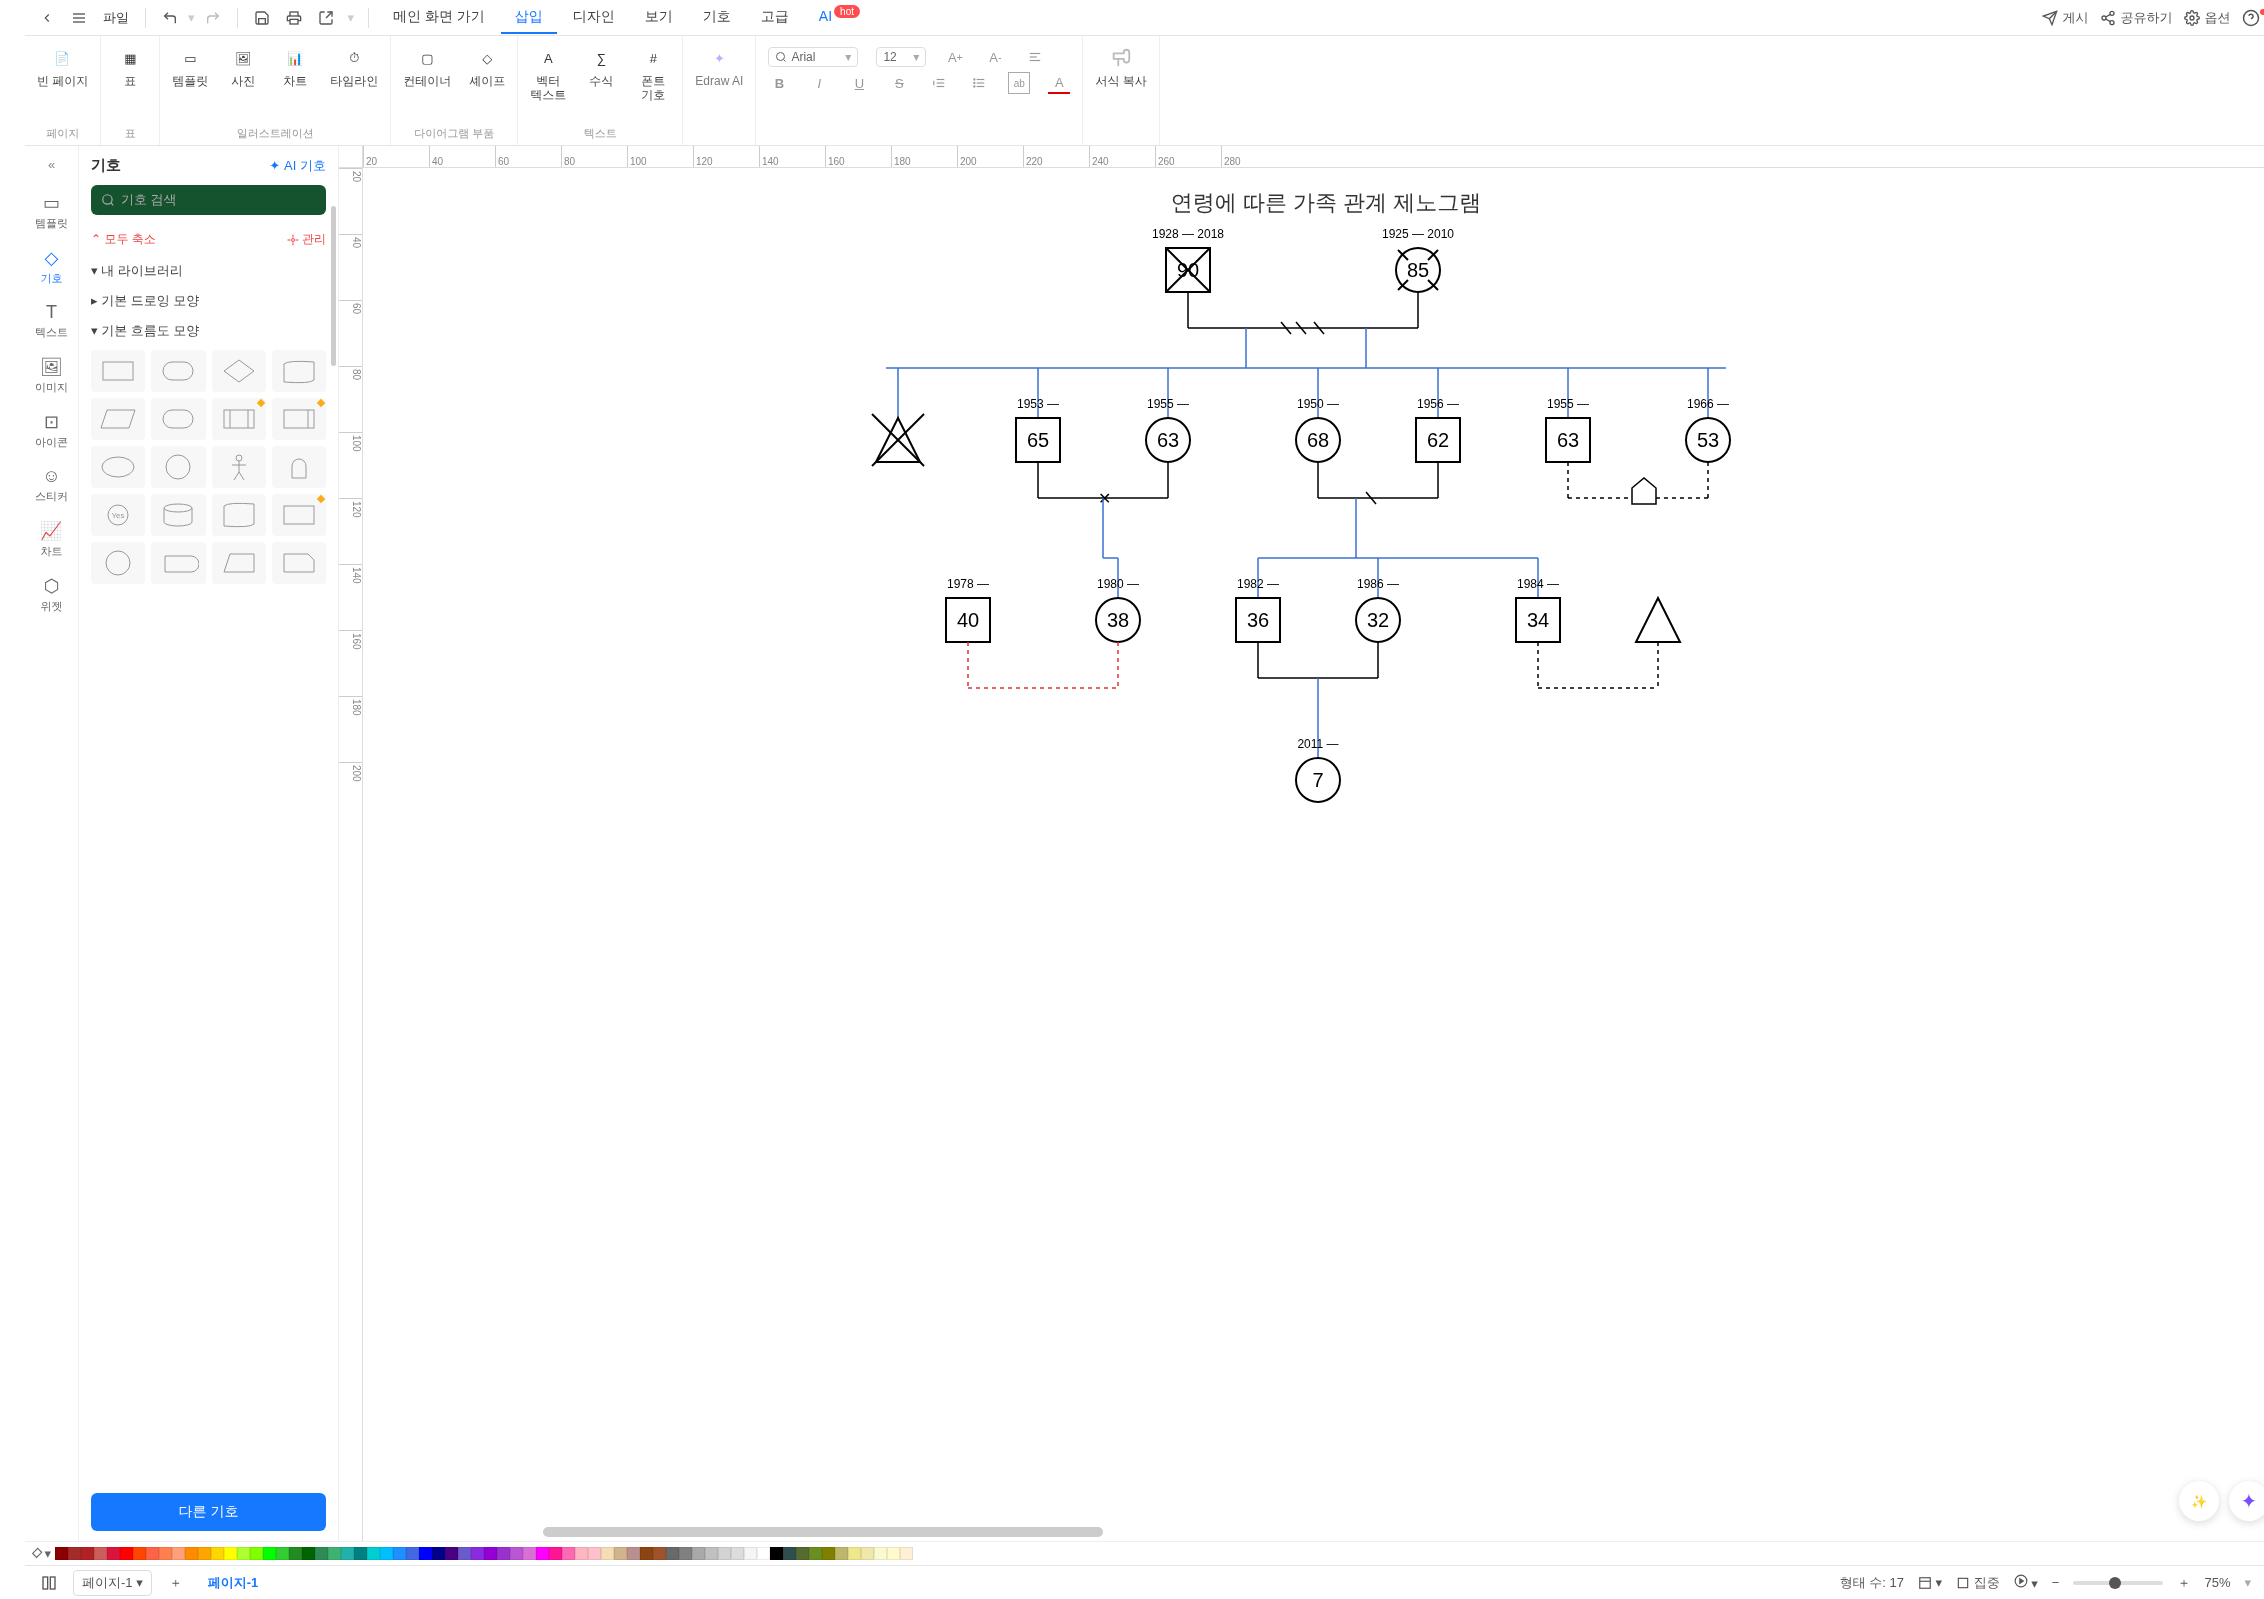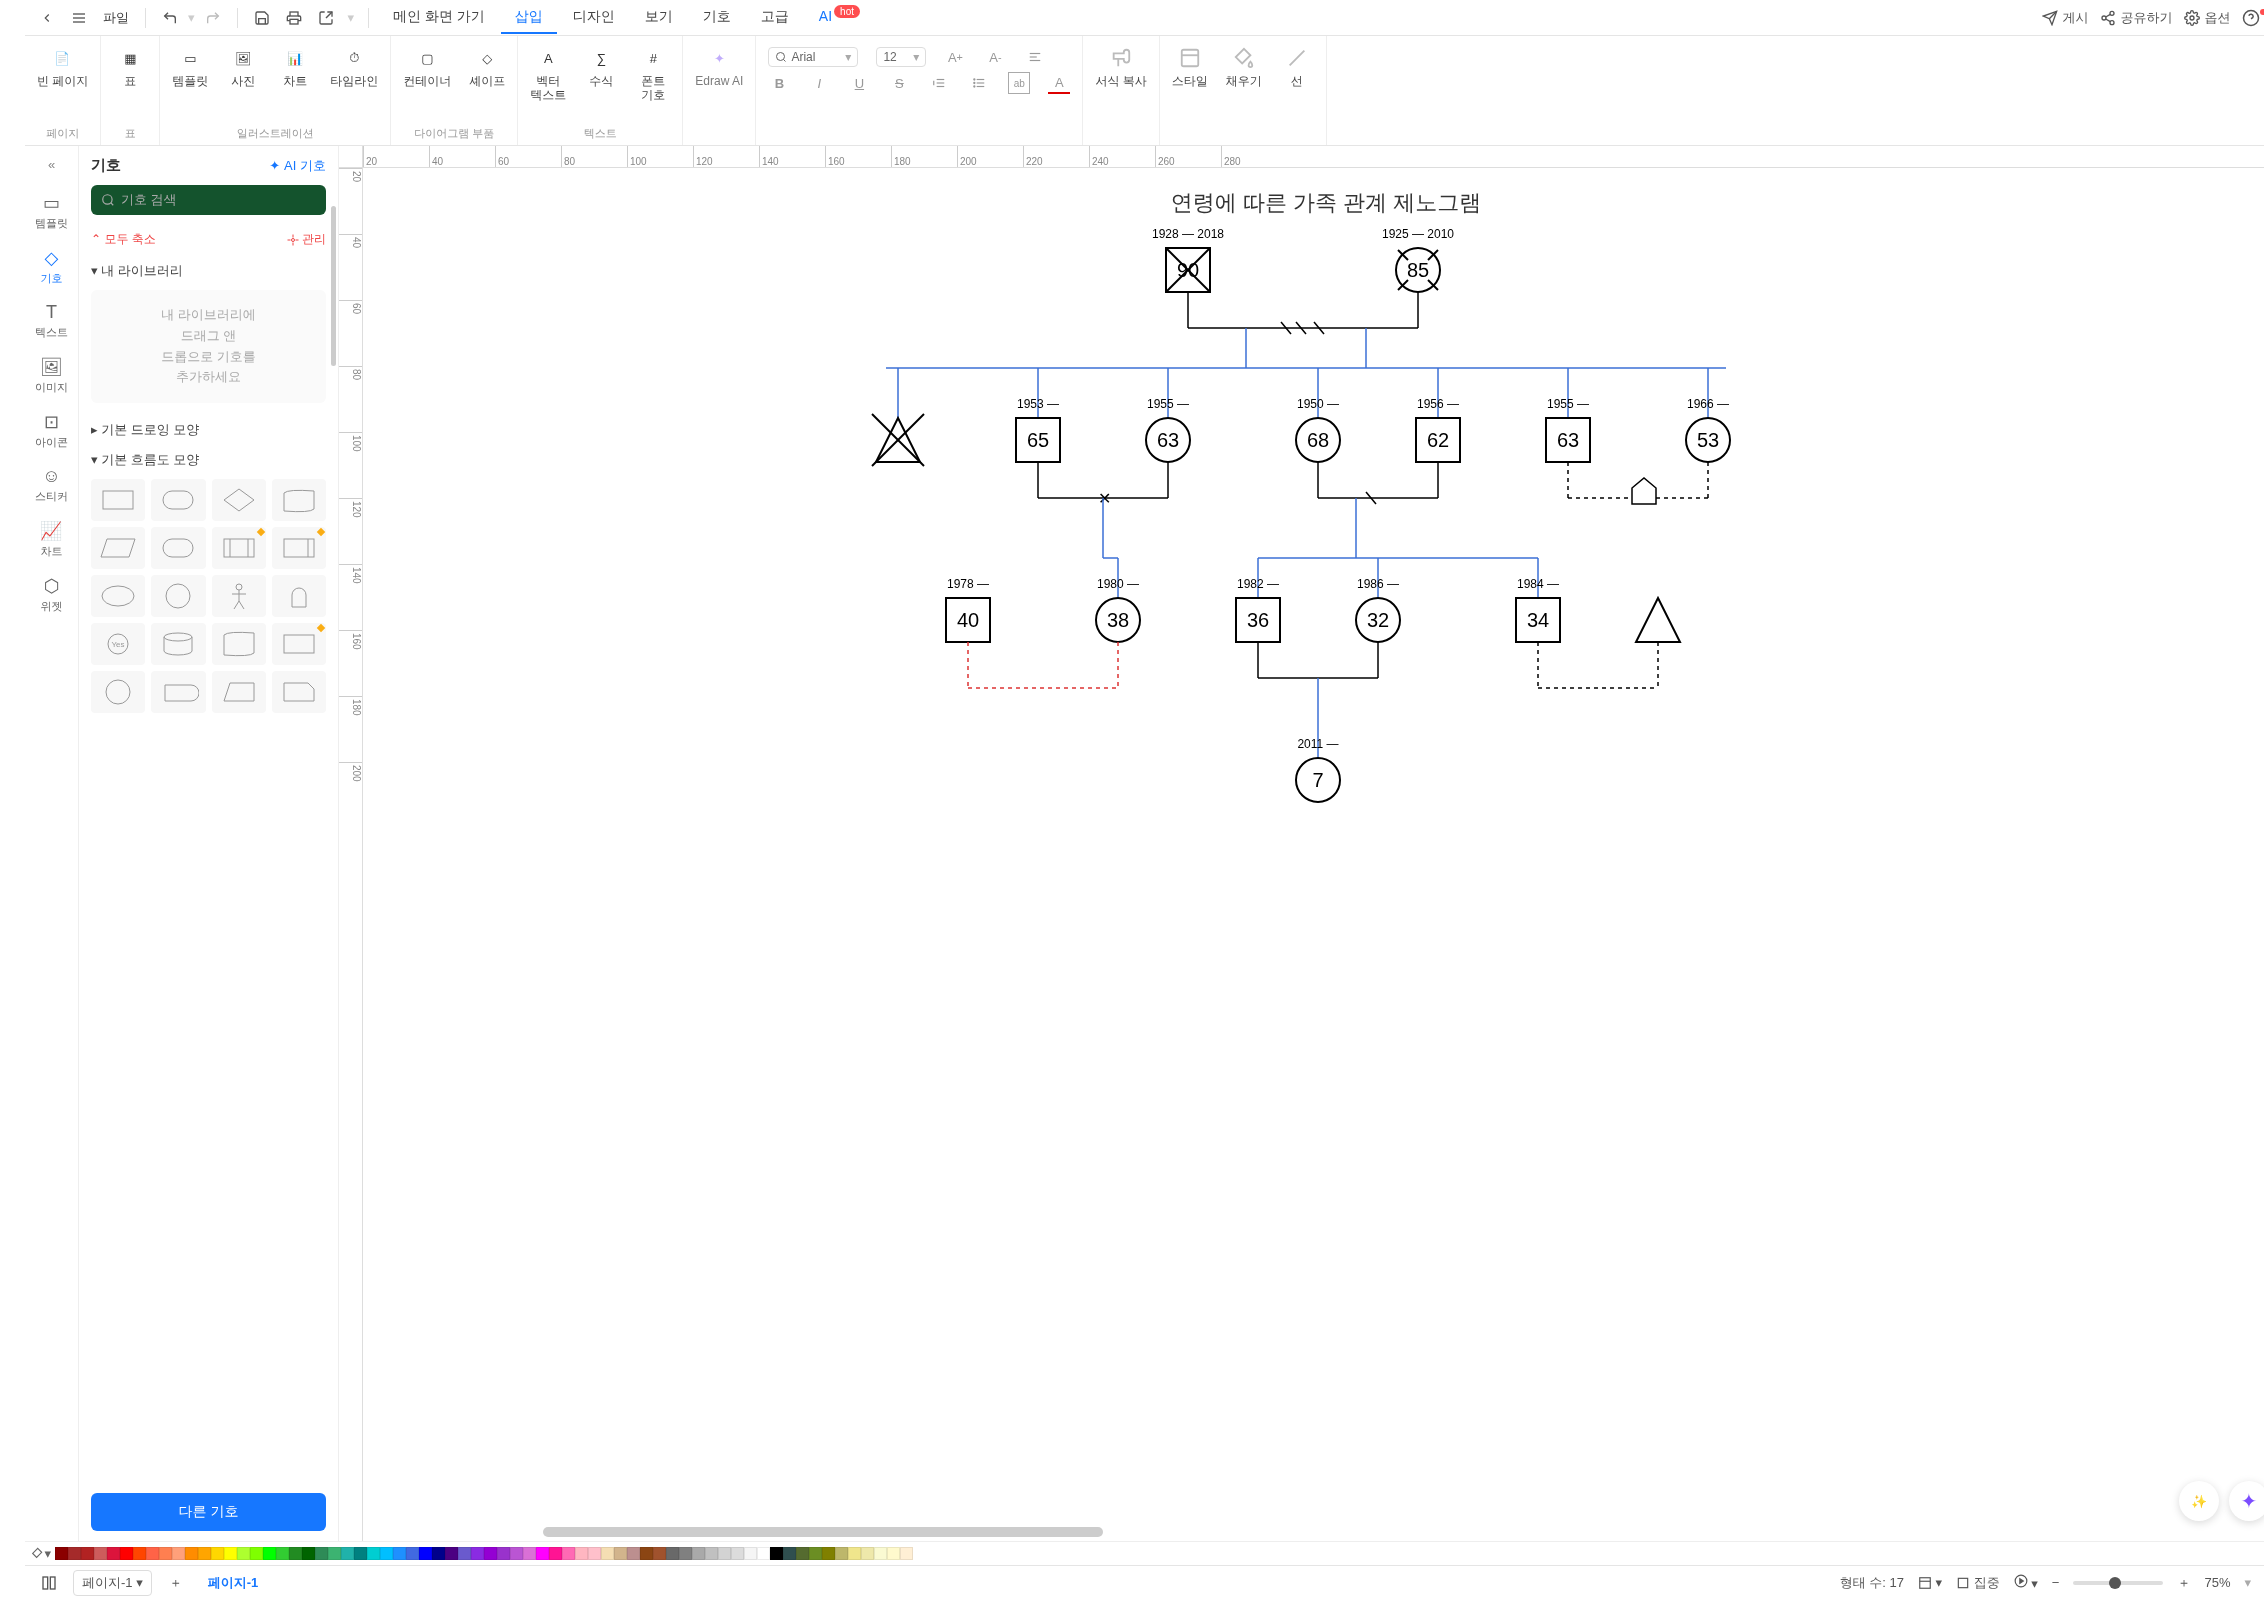--- a/index.html
+++ b/index.html
@@ -324,50 +324,20 @@
             <div class="ri-icon" style="color:#bbb;">
               <svg width="22" height="22" viewBox="0 0 24 24" fill="none" stroke="currentColor" stroke-width="2">
                 <path d="M18 3a3 3 0 0 0-3 3v1H4v6h11v1a3 3 0 0 0 6 0V6a3 3 0 0 0-3-3z"></path>
                 <path d="M9 13v8"></path>
               </svg>
             </div>
             <div class="ri-label">서식 복사</div>
           </div>
       </div>
     </div>
-    <div class="ribbon-group">
-      <div class="ribbon-items">
-        <div class="ribbon-item">
-            <div class="ri-icon" style="color:#bbb;">
-              <svg width="22" height="22" viewBox="0 0 24 24" fill="none" stroke="currentColor" stroke-width="2">
-                <rect x="3" y="3" width="18" height="18" rx="2"></rect>
-                <path d="M3 9h18"></path>
-              </svg>
-            </div>
-            <div class="ri-label">스타일</div>
-          </div>
-        <div class="ribbon-item">
-            <div class="ri-icon" style="color:#bbb;">
-              <svg width="22" height="22" viewBox="0 0 24 24" fill="none" stroke="currentColor" stroke-width="2">
-                <path d="M12 2l7 7-9 9-7-7z"></path>
-                <path d="M19 16s2 2 2 4a2 2 0 1 1-4 0c0-2 2-4 2-4z"></path>
-              </svg>
-            </div>
-            <div class="ri-label">채우기</div>
-          </div>
-        <div class="ribbon-item">
-            <div class="ri-icon" style="color:#bbb;">
-              <svg width="22" height="22" viewBox="0 0 24 24" fill="none" stroke="currentColor" stroke-width="2">
-                <path d="M4 20l16-16"></path>
-              </svg>
-            </div>
-            <div class="ri-label">선</div>
-          </div>
-      </div>
-    </div>
   </div>
 
   <div class="body">
     <div class="side-rail">
       <div class="rail-collapse">«</div>
       <div id="rail-items">
           <div class="rail-item">
             <div style="font-size: 18px;">▭</div>
             <div>템플릿</div>
           </div>
@@ -415,24 +385,20 @@
         <span>기호 검색</span>
       </div>
       <div class="panel-row">
         <span>⌃ <span>모두 축소</span></span>
         <span><svg width="12" height="12" viewBox="0 0 24 24" fill="none" stroke="currentColor" stroke-width="2" style="vertical-align:middle;">
               <circle cx="12" cy="12" r="3"></circle>
               <path d="M12 1v6m0 10v6m11-11h-6M7 12H1"></path>
             </svg> <span>관리</span></span>
       </div>
       <div class="panel-section-title">▾ <span>내 라이브러리</span></div>
-      <div class="lib-drop" style="white-space:pre-line;">내 라이브러리에
-드래그 앤
-드롭으로 기호를
-추가하세요</div>
       <div class="panel-section-title">▸ <span>기본 드로잉 모양</span></div>
       <div class="panel-section-title">▾ <span>기본 흐름도 모양</span></div>
       <div class="shape-grid" id="shape-grid">
           <div class="shape-cell">
             <svg width="42" height="38">
               <rect x="6" y="10" width="30" height="18" fill="none" stroke="#999"></rect>
             </svg>
           </div>
           <div class="shape-cell">
             <svg width="42" height="38">

